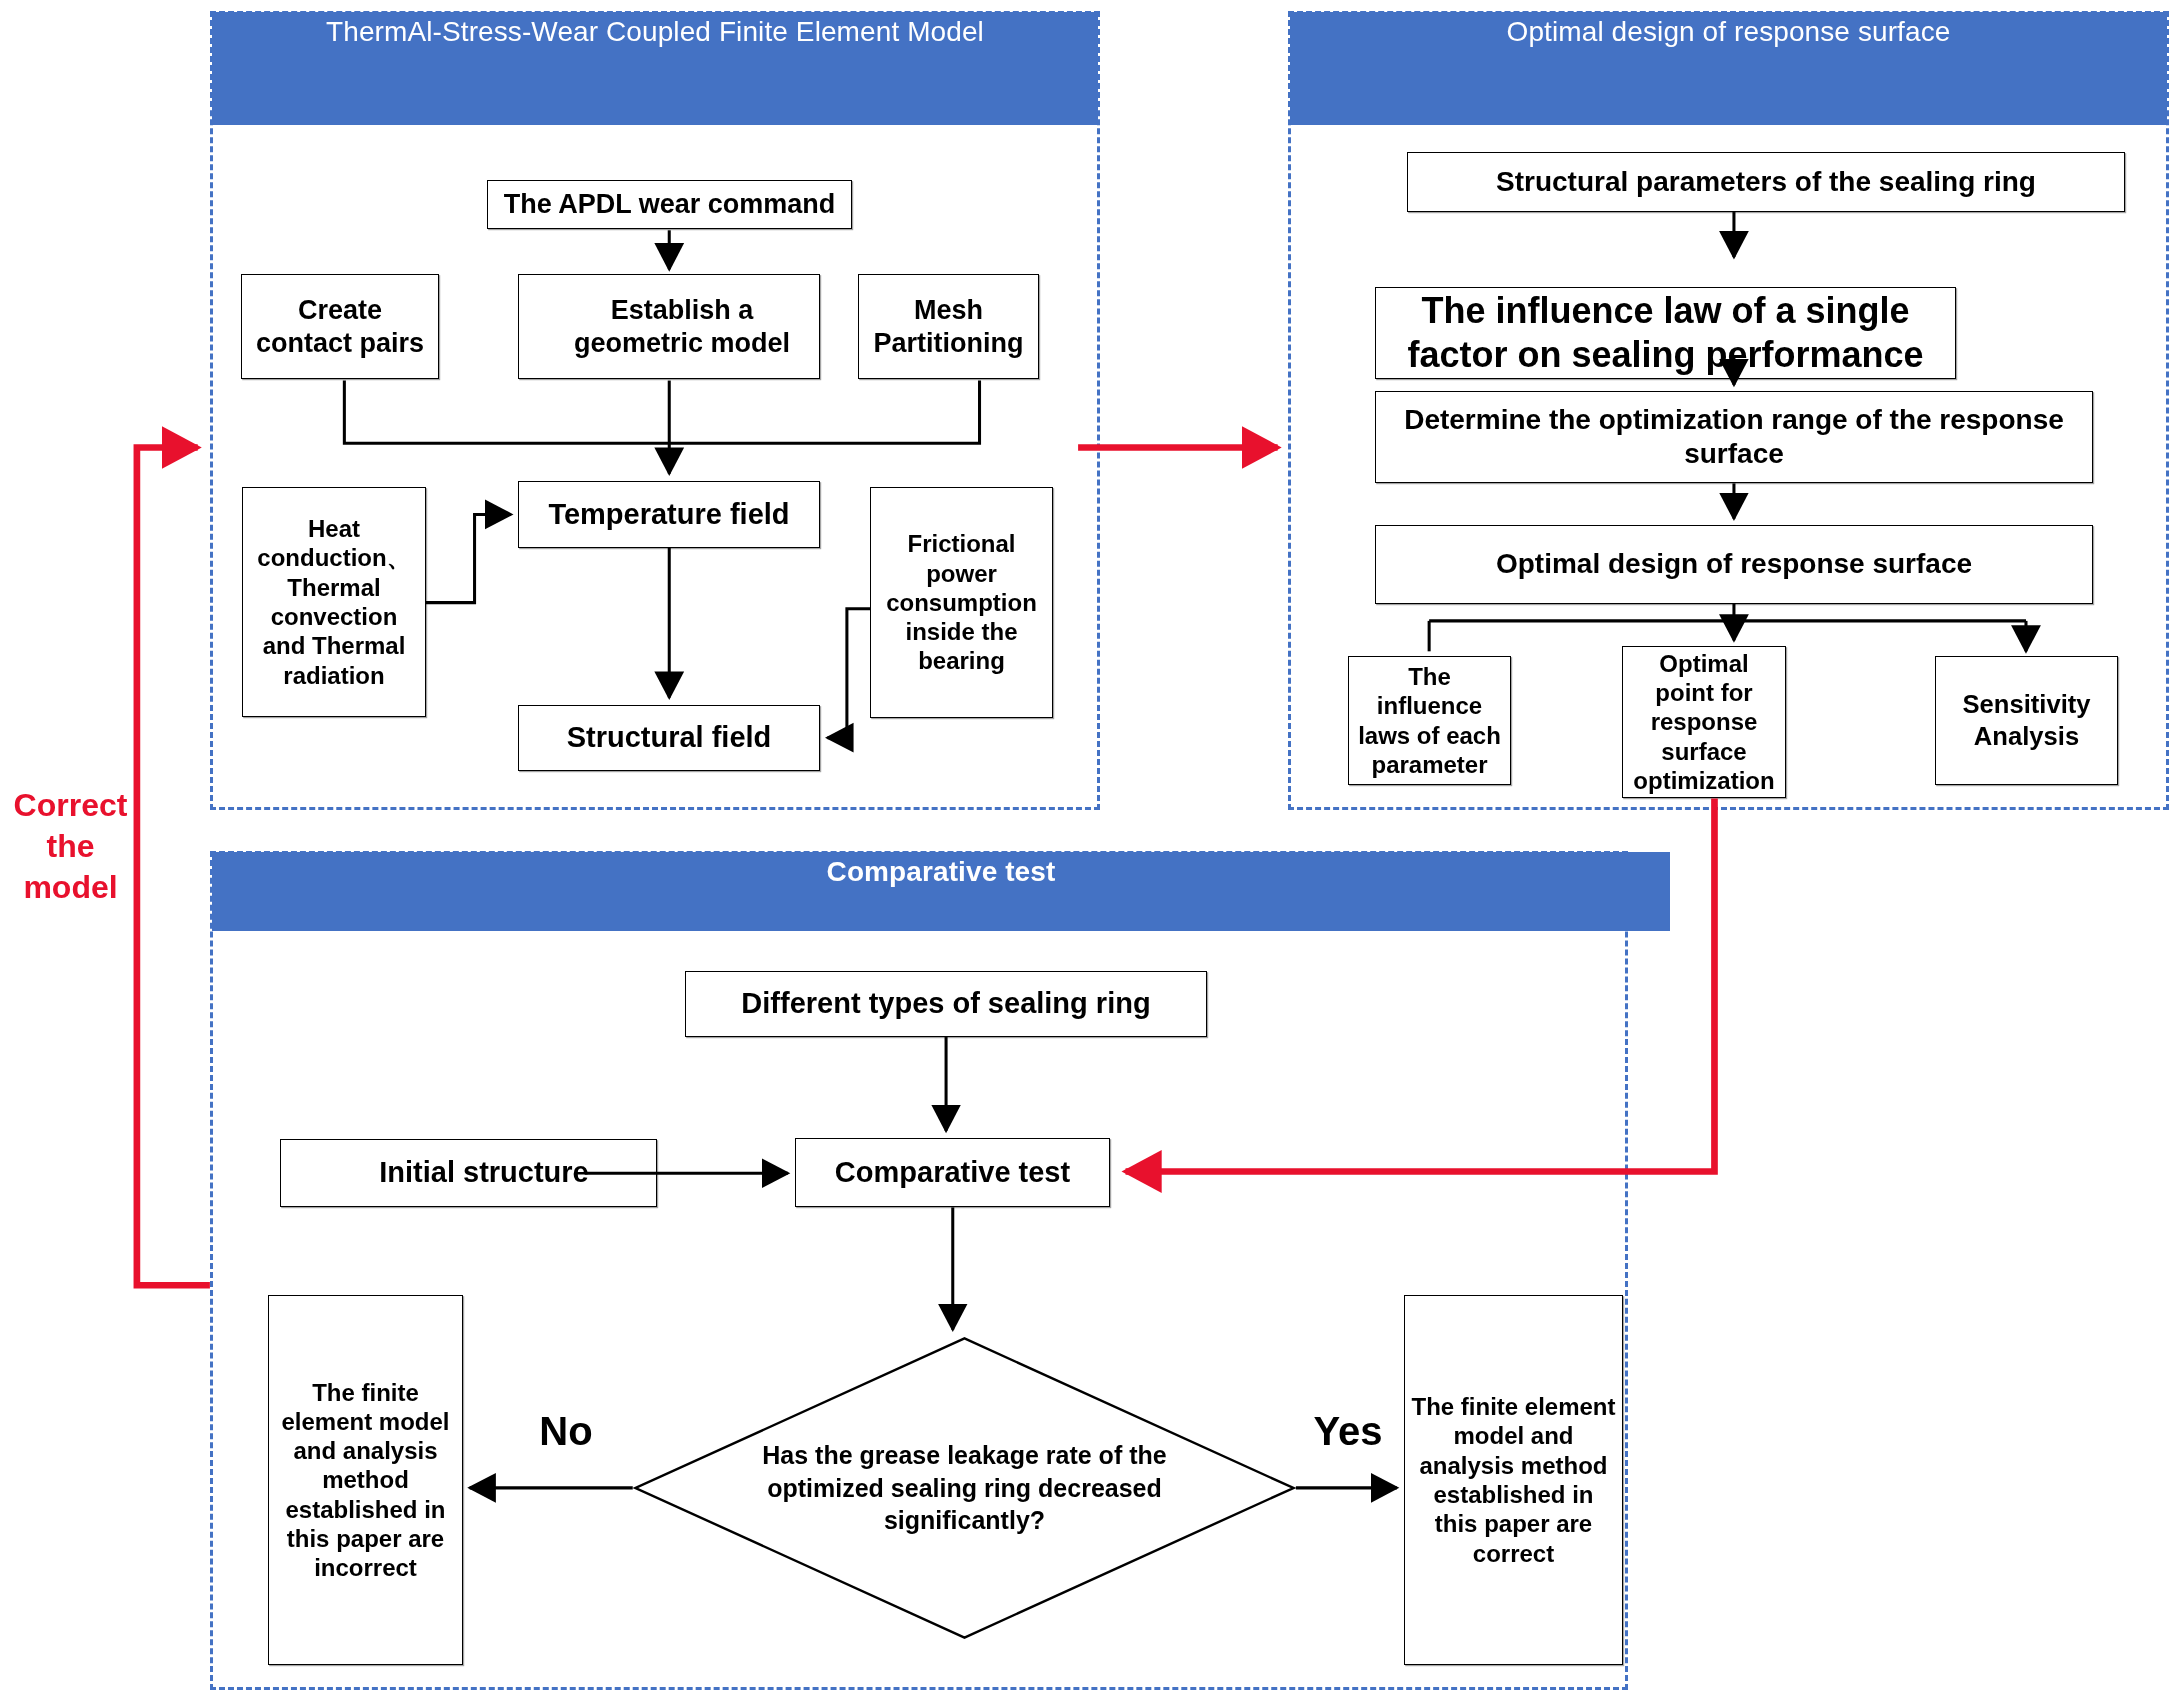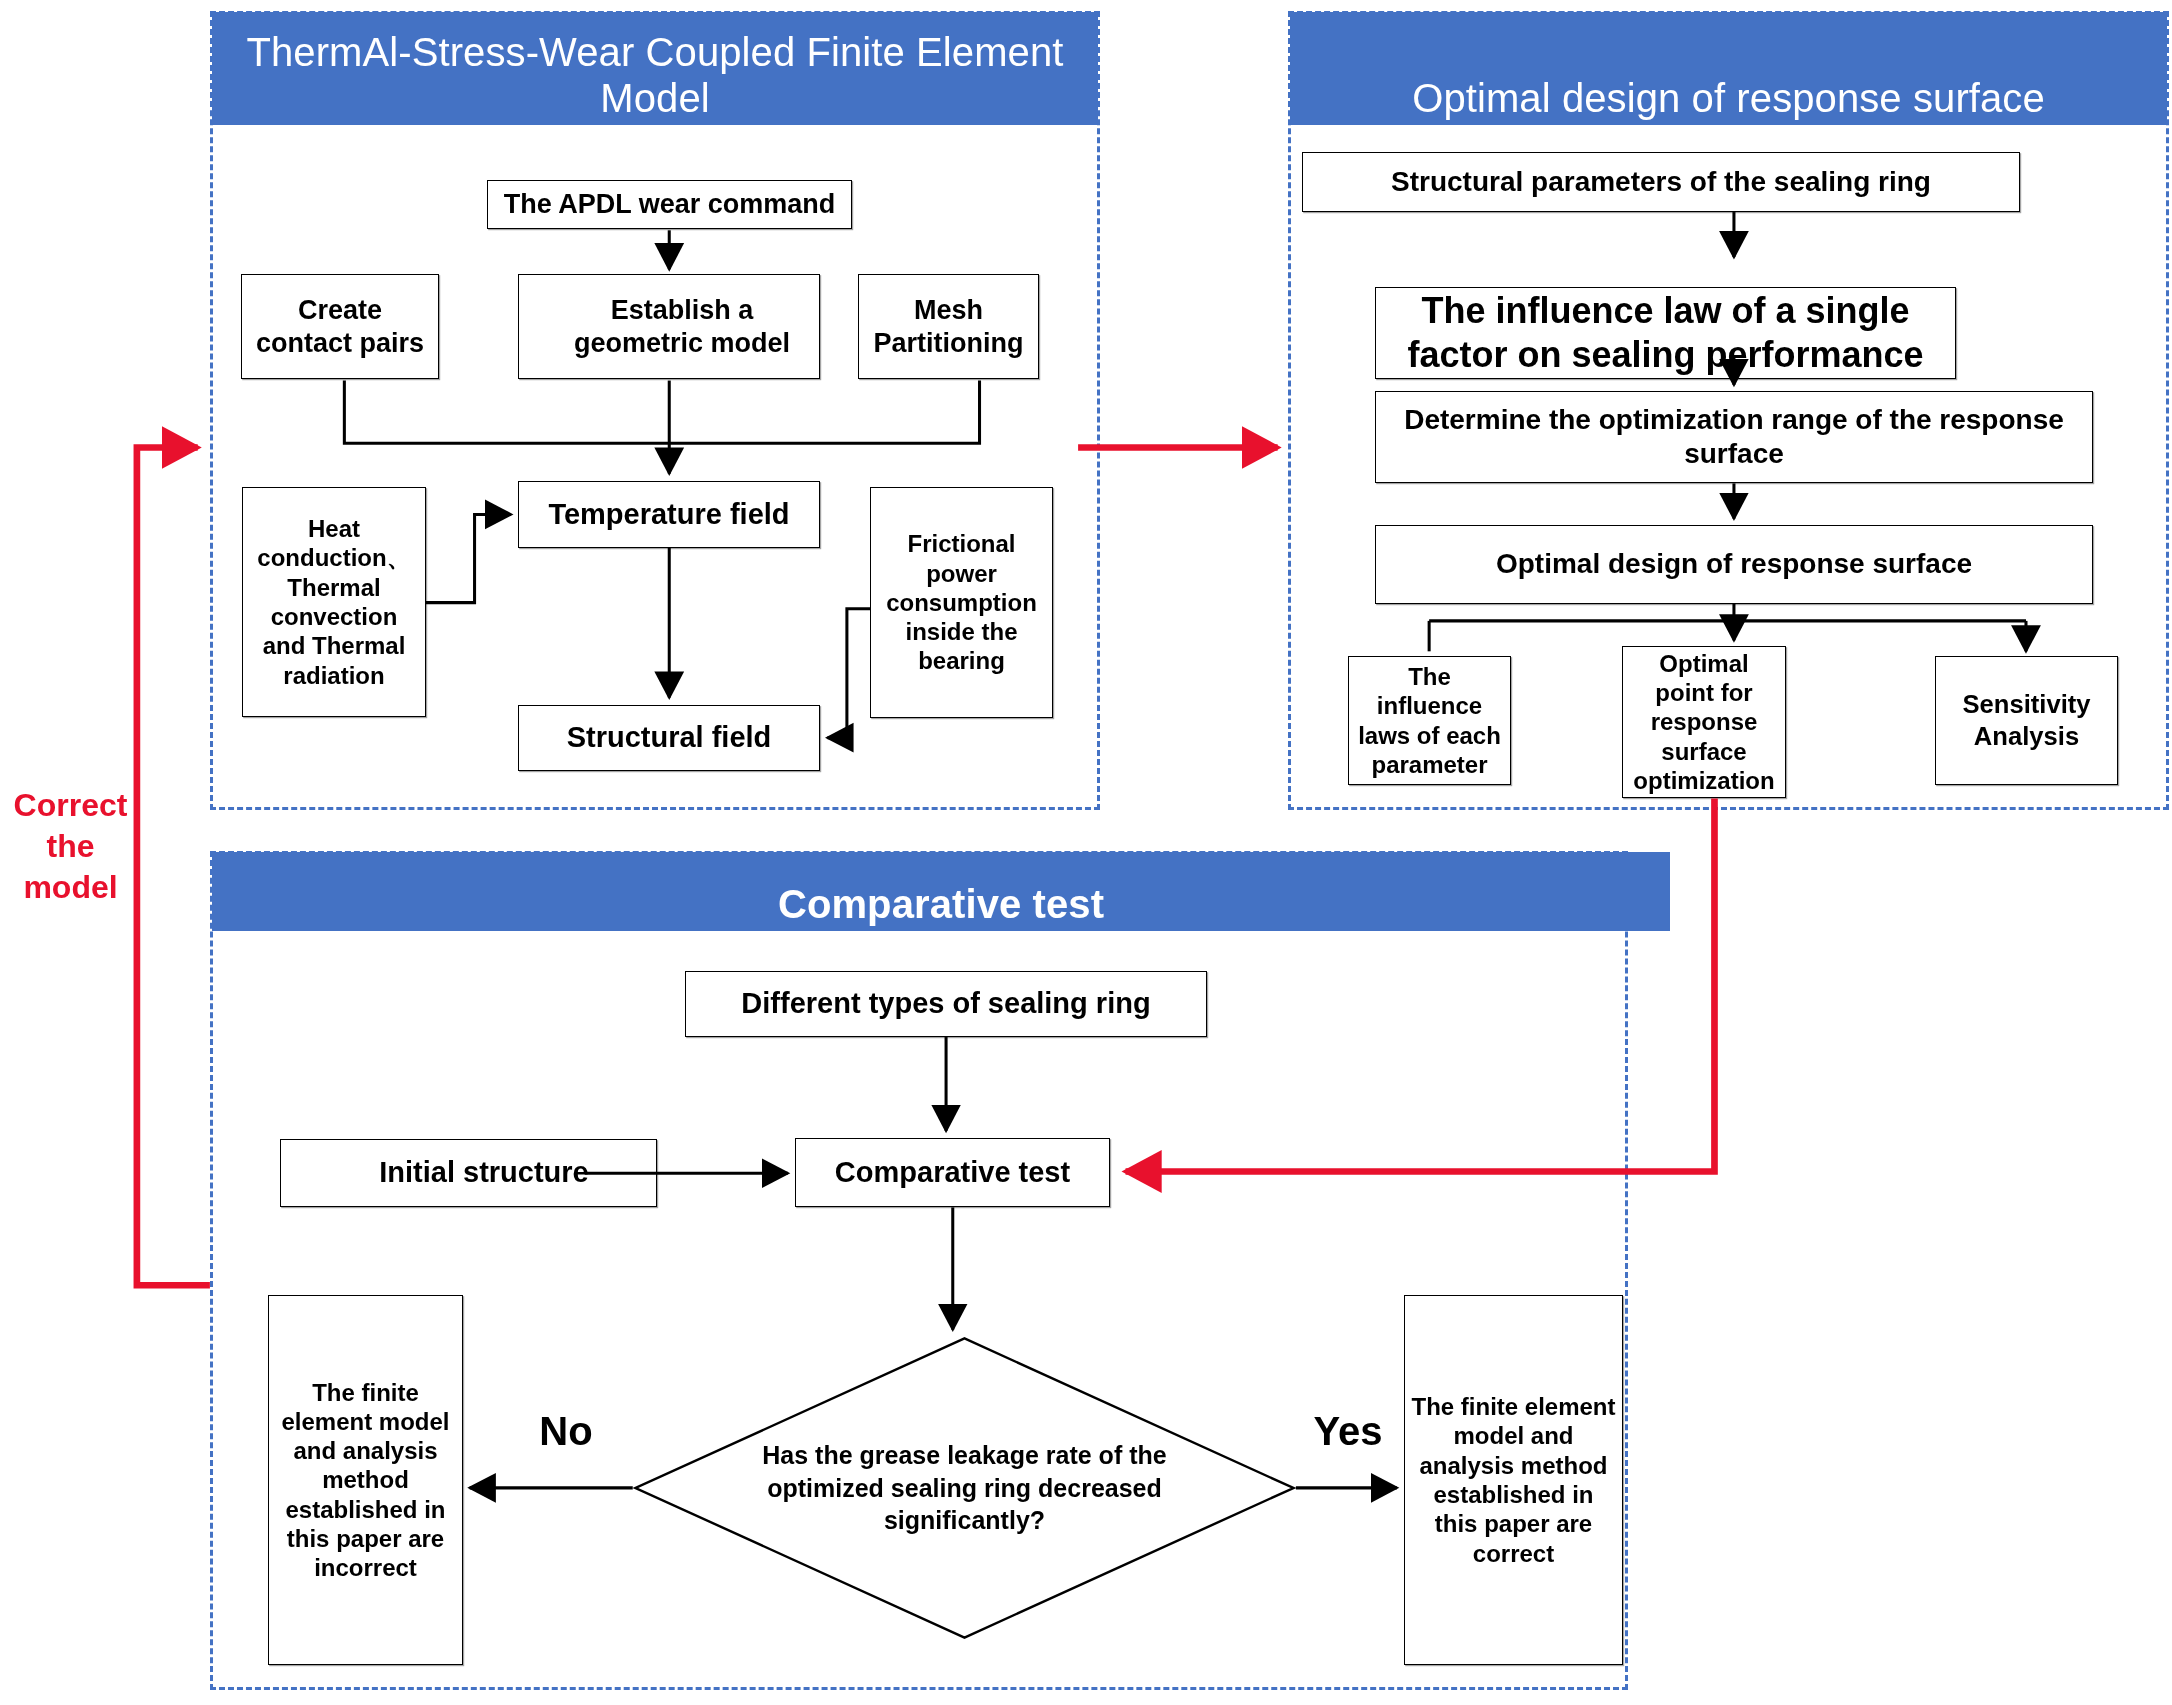--- a/index.html
+++ b/index.html
@@ -16,24 +16,24 @@
     border:3px dashed #4472C4;
     box-sizing:border-box;
     background:transparent;
   }
   
   .banner{
     position:absolute;
     background:#4472C4;
     color:#ffffff;
     display:flex;
-    align-items:flex-end;
+    align-items:flex-start;
     justify-content:center;
     text-align:center;
-    font-size:40px;
+    font-size:28px;
     line-height:1.16;
     letter-spacing:0.1px;
     box-sizing:border-box;
     padding:3.7px 8.5px;
   }
   .banner.bold{font-weight:bold;}
   
   .node{
     position:absolute;
     box-sizing:border-box;
@@ -125,21 +125,21 @@
   </div>
 
   <div class="node bold" style="left:518px;top:705px;width:302px;height:66px;font-size:29px;">
     <span>Structural field</span>
   </div>
 
   <div class="node bold" style="left:870px;top:487px;width:183px;height:231px;font-size:24px;">
     <span>Frictional power consumption inside the bearing</span>
   </div>
 
-  <div class="node" style="left:1302px;top:152px;width:718px;height:60px;font-size:28px;font-weight:bold;">
+  <div class="node" style="left:1407px;top:152px;width:718px;height:60px;font-size:28px;font-weight:bold;">
     <span>Structural parameters of the sealing ring</span>
   </div>
 
   <div class="node bold" style="left:1375px;top:263px;width:581px;height:92px;font-size:36px;margin-top:24px;">
     <span>The influence law of a single factor on sealing performance</span>
   </div>
 
   <div class="node bold" style="left:1375px;top:391px;width:718px;height:92px;font-size:28px;">
     <span>Determine the optimization range of the response surface</span>
   </div>

